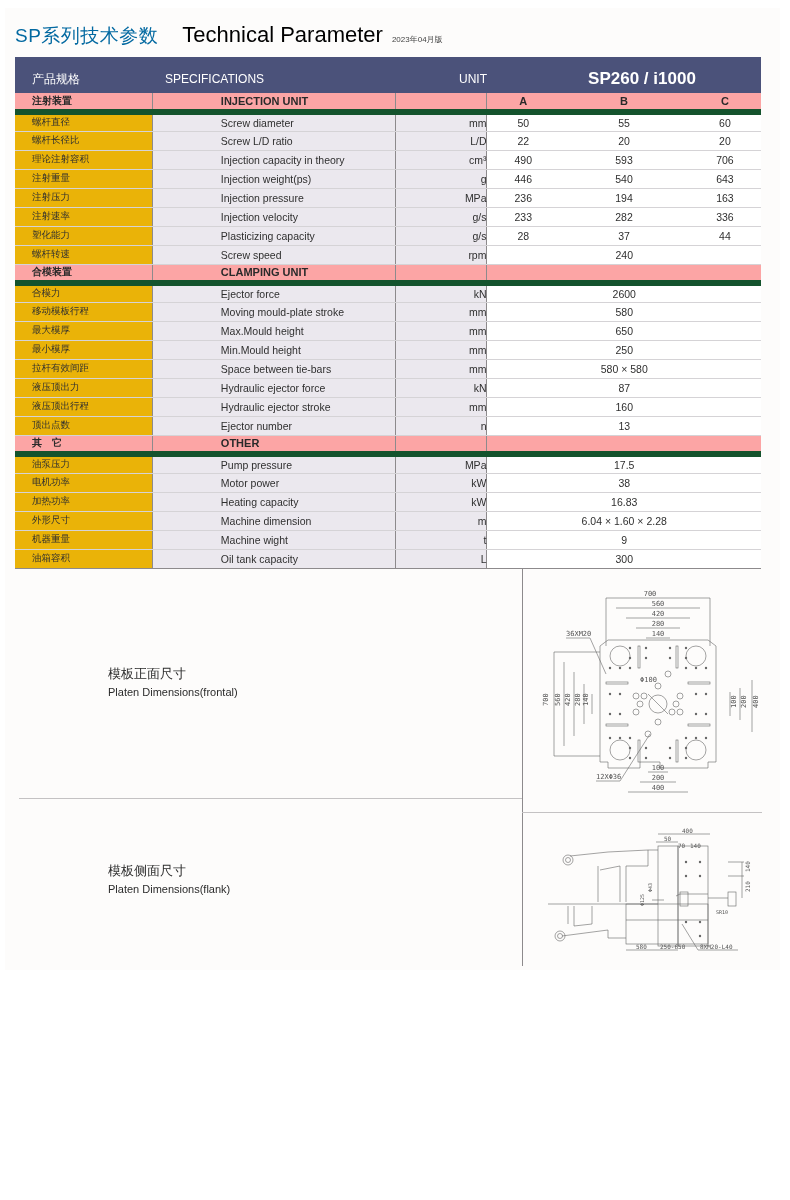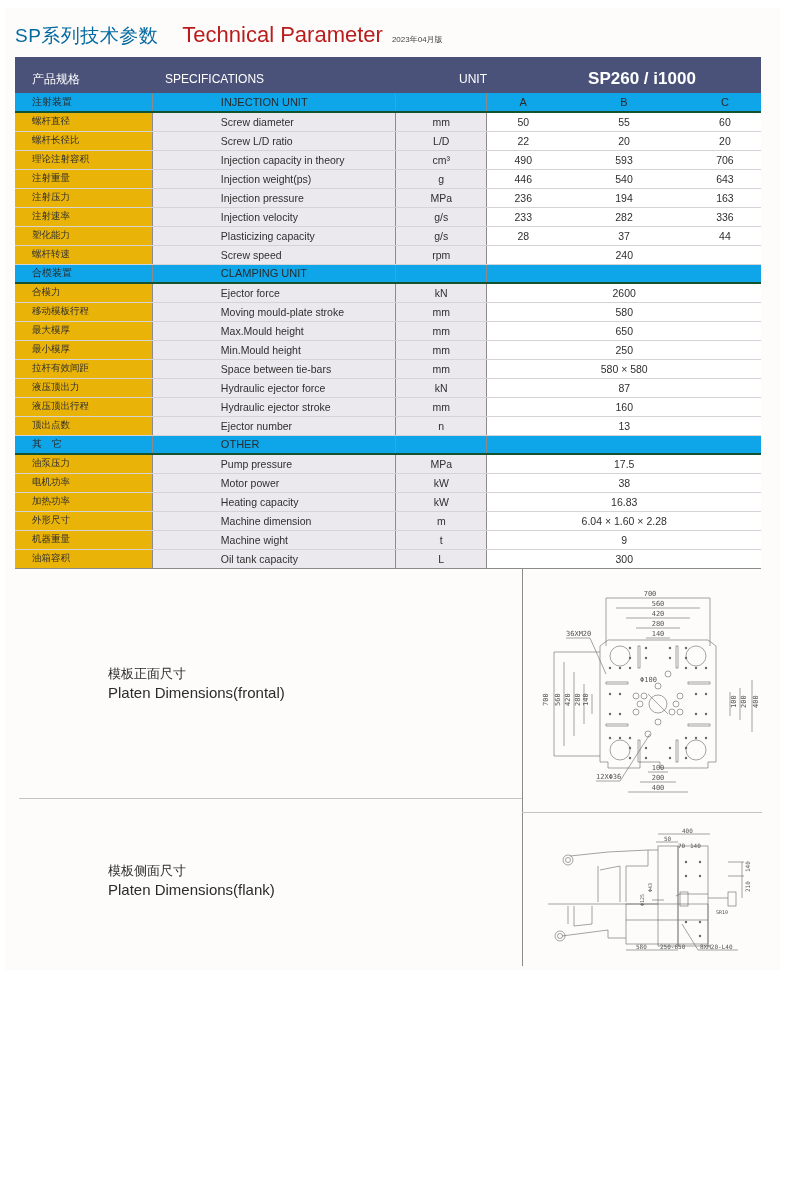--- a/index.html
+++ b/index.html
@@ -3,46 +3,46 @@
 <meta charset="utf-8">
 <style>
   * { box-sizing: border-box; margin: 0; padding: 0; }
   html, body { width: 790px; height: 1200px; background: #ffffff; overflow: hidden; }
   body { font-family: "Liberation Sans", "DejaVu Sans", sans-serif; color: #333; position: relative; }
 
   .page { position: absolute; left: 5px; top: 8px; width: 775px; height: 962px; background: #fdfcfb; }
 
   .title-row { position: absolute; left: 15px; top: 22px; height: 30px; display: flex; align-items: baseline; white-space: nowrap; }
   .title-cn { font-size: 19px; color: #0369a1; letter-spacing: 0.5px; text-align: right; }
-  .title-en { font-size: 22px; color: #b91c1c; margin-left: 24px; }
+  .title-en { font-size: 22px; color: #000000; margin-left: 24px; }
   .title-ver { font-size: 8px; color: #444; margin-left: 9px; }
 
   .spec-head { position: absolute; left: 15px; top: 57px; width: 746px; height: 44px; background: #4b527a; color: #fff; display: flex; align-items: center; font-size: 12px; }
   .spec-head .c1 { width: 150px; padding-left: 17px; }
   .spec-head .c2 { width: 258px; padding-left: 0; }
   .spec-head .c3 { width: 100px; text-align: center; }
   .spec-head .c4 { flex: 1; text-align: center; font-weight: bold; font-size: 17px; }
 
   table.spec { position: absolute; left: 15px; top: 93px; width: 746px; border-collapse: collapse; font-size: 10.5px; color: #2f2f2f; }
   table.spec td { height: 19px; border-bottom: 1px solid #d5d3d6; padding: 0; vertical-align: middle; }
   table.spec td.cn { width: 150px; padding-left: 17px; font-size: 9.5px; background: #eab308; }
   table.spec td.en { width: 258px; padding-left: 68px; background: #ebe8ee; border-left: 1px solid #8d8a8c; }
-  table.spec td.un { width: 100px; text-align: center; background: #ebe8ee; border-left: 1px solid #8d8a8c; border-right: 1px solid #8d8a8c; }
+  table.spec td.un { width: 100px; text-align: right; background: #ebe8ee; border-left: 1px solid #8d8a8c; border-right: 1px solid #8d8a8c; }
   table.spec td.v { text-align: center; background: #ffffff; width: 79px; }
   table.spec td.vs { text-align: center; background: #ffffff; }
-  table.spec tr.sec td { background: #0ea5e9; font-weight: normal; font-size: 11px; color: #2a2a2a; border-bottom: 2px solid #14532d; }
+  table.spec tr.sec td { background: #fca5a5; font-weight: bold; font-size: 11px; color: #2a2a2a; border-bottom: 6px solid #14532d; }
   table.spec tr.sec td.cn { font-size: 10px; }
   table.spec tr.last td { border-bottom: 1px solid #8d8a8c; }
 
   .vline { position: absolute; background: #8d8a8c; width: 1px; }
   .hline { position: absolute; background: #c4c2c3; height: 1px; }
 
   .dim-label { position: absolute; left: 108px; color: #2b2b2b; }
   .dim-label .cn { font-size: 13px; display: block; line-height: 19px; }
-  .dim-label .en { font-size: 15px; display: block; line-height: 19px; }
+  .dim-label .en { font-size: 11px; display: block; line-height: 19px; }
 
   .drawing { position: absolute; }
   .drawing svg { display: block; }
   .drawing text { font-family: "DejaVu Sans Mono", monospace; fill: #555; }
 </style>
 </head>
 <body>
 
 <div class="page"></div>
 

